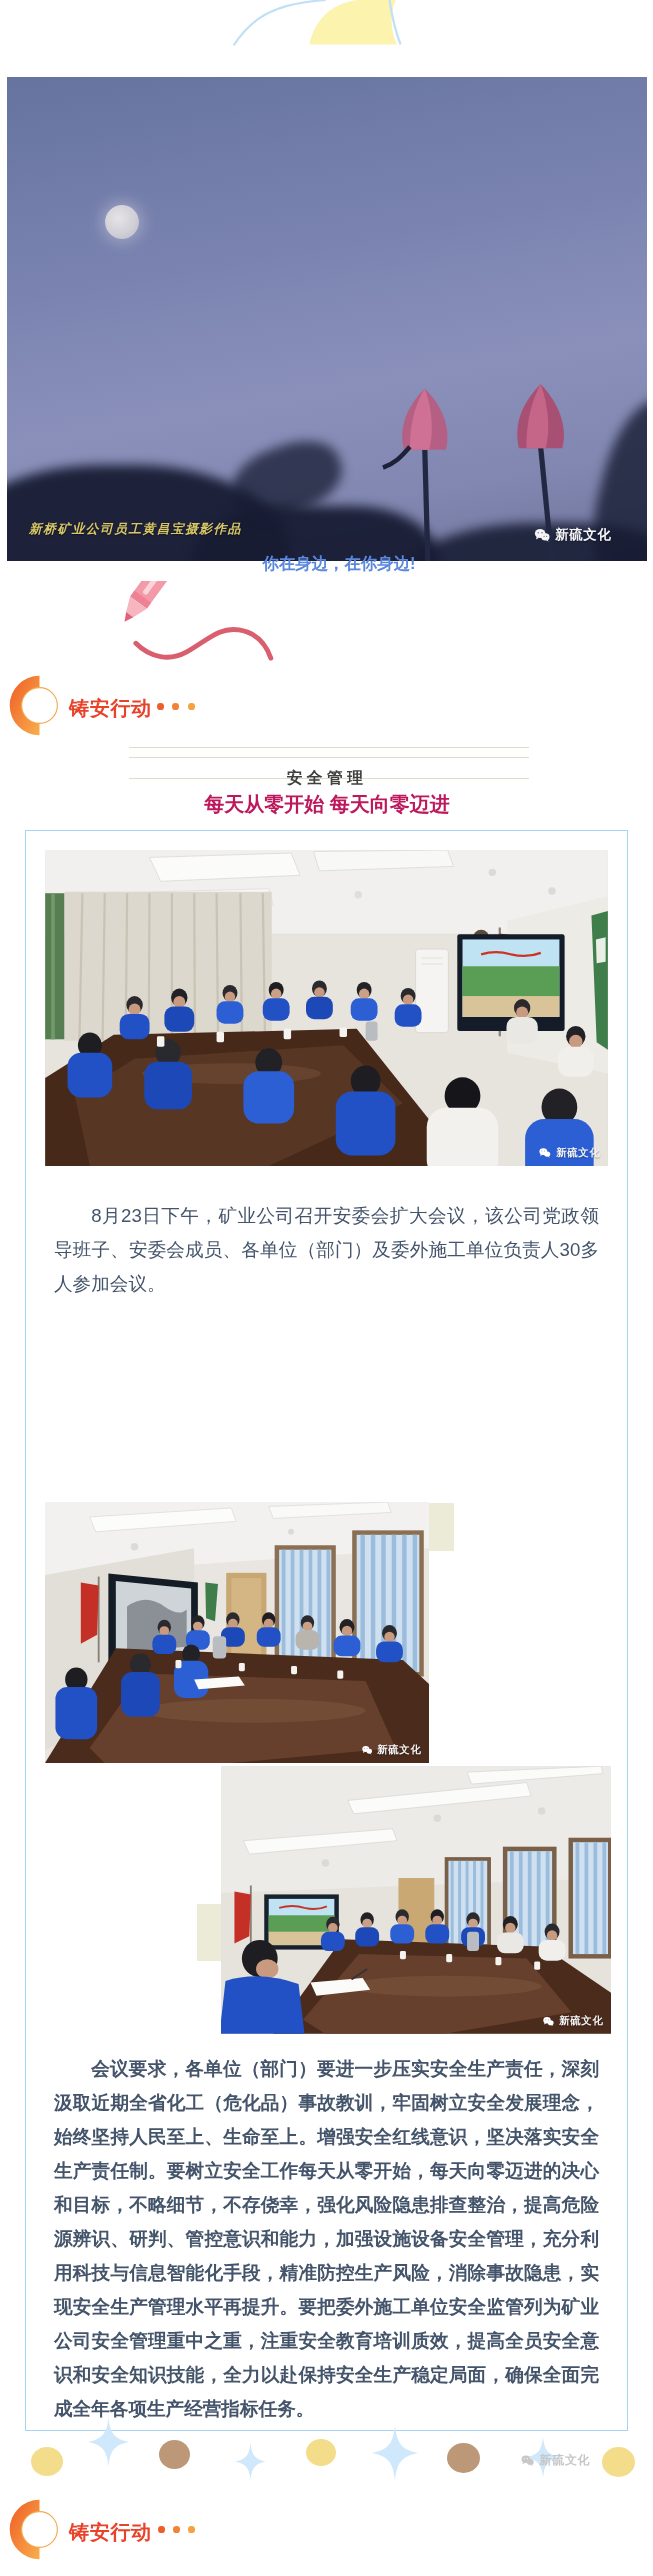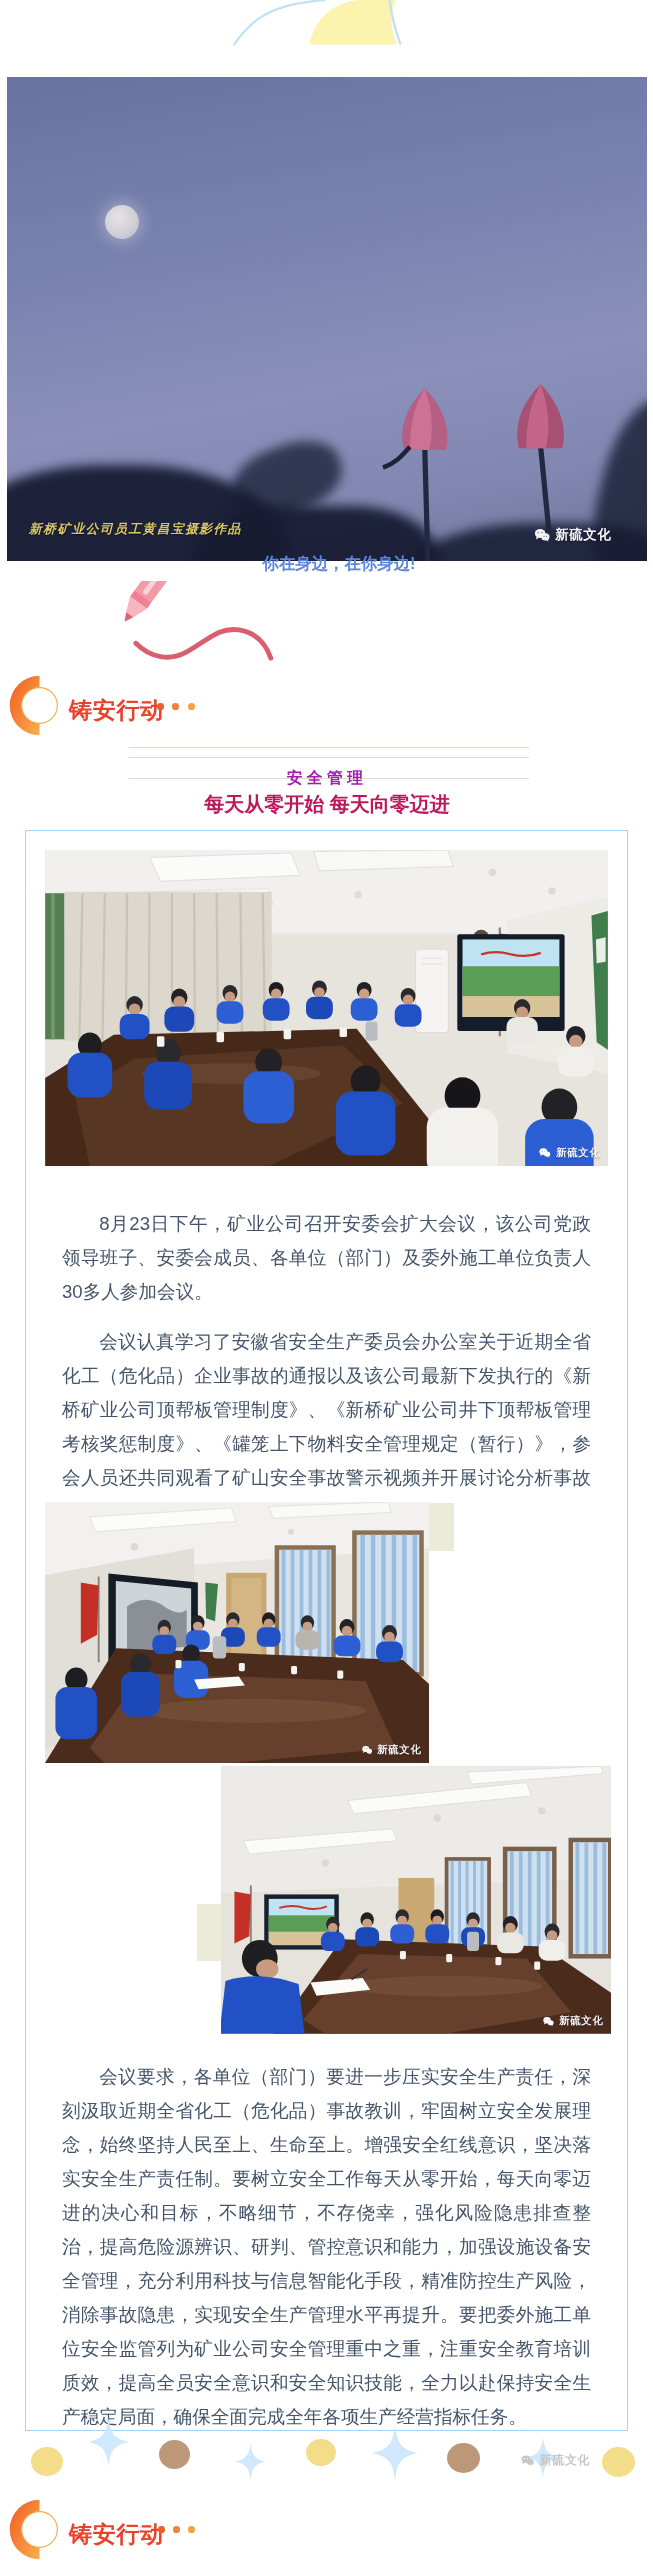--- a/index.html
+++ b/index.html
@@ -28,49 +28,49 @@
   .wm-small{font-size:10.4px;}
 
   
   #slogan{left:0;top:553px;width:638px;text-align:center;font-size:16.4px;font-weight:bold;color:#5b87dd;padding-left:20px;}
 
   
   #crayon{left:97px;top:581px;}
 
   
   .sec-motif{width:67px;height:67px;}
-  .sec-title{font-size:23px;font-weight:bold;color:#e8432a;letter-spacing:0.7px;}
+  .sec-title{font-size:20px;font-weight:bold;color:#e8432a;letter-spacing:0.7px;}
   .dot{position:absolute;width:6.7px;height:6.7px;border-radius:50%;}
   .d1{background:#ec5e2d;} .d2{background:#f1823a;} .d3{background:#f5a243;}
 
   
   #title-lines{left:129px;top:747px;width:400px;height:34px;
         background:repeating-linear-gradient(to bottom,#deddc8 0,#deddc8 0.7px,transparent 0.7px,transparent 10.4px);}
   #title1{left:0;top:768px;width:654px;text-align:center;font-size:15.7px;font-weight:bold;
-        color:#a21caf;letter-spacing:4.5px;}
+        color:#404040;letter-spacing:4.5px;}
   #title2{left:0;top:791px;width:654px;text-align:center;font-size:20px;font-weight:bold;color:#be185d;}
 
   
   #content-box{left:25px;top:830px;width:601px;height:1599px;border:1.1px solid #a5d5f3;background:#fff;}
 
   .photo{overflow:hidden;background:#dcd9d2;}
   #photo1{left:45px;top:850px;width:563px;height:316px;}
   #photo2{left:45px;top:1502px;width:384px;height:261px;z-index:2;}
   #photo3{left:221px;top:1766px;width:390px;height:268px;z-index:3;}
   .photo .brandmark{right:7.5px;bottom:6px;left:auto;top:auto;}
   .beige{background:#ecebd8;z-index:1;}
   #beigeA{left:403px;top:1503px;width:51px;height:48px;}
   #beigeB{left:197px;top:1904px;width:49px;height:57px;}
 
   
   .text-block{left:46px;width:561px;font-size:18.6px;line-height:34px;color:#44546a;
         text-align:justify;text-justify:inter-ideograph;}
-  .text-block p{margin:16px;text-indent:2em;}
+  .text-block p{margin:8px;text-indent:2em;}
   #textblock1{top:1191px;}
-  #textblock3{top:2044px;}
+  #textblock3{top:2044px;font-weight:bold;}
 
   
   .blob{border-radius:50%;}
   .blob-yellow{background:#f3dd8a;}
   .blob-brown{background:#bd9878;}
   #footer-brand{left:520px;top:2452px;color:#c7c7c7;text-shadow:none;font-size:12px;}
 </style>
 </head>
 <body>
 
@@ -284,21 +284,20 @@
           <path d="M19,18 L21,21 L17.5,19 Z" fill="#fff"></path>
         <circle cx="7" cy="9" r="1" fill="#9a9a98"></circle>
           <circle cx="12" cy="9" r="1" fill="#9a9a98"></circle>
       </svg>
       <span>新硫文化</span>
     </div>
   </div>
 
   <div class="abs text-block" id="textblock1">
     <p>8月23日下午，矿业公司召开安委会扩大会议，该公司党政领导班子、安委会成员、各单位（部门）及委外施工单位负责人30多人参加会议。</p>
-    <p>会议认真学习了安徽省安全生产委员会办公室关于近期全省化工（危化品）企业事故的通报以及该公司最新下发执行的《新桥矿业公司顶帮板管理制度》、《新桥矿业公司井下顶帮板管理考核奖惩制度》、《罐笼上下物料安全管理规定（暂行）》，参会人员还共同观看了矿山安全事故警示视频并开展讨论分析事故原因和应当采取的安全措施。</p>
   </div>
 
   <div class="abs beige" id="beigeA"></div>
   <div class="abs beige" id="beigeB"></div>
 
   <div class="abs photo" id="photo2">
     <svg width="384" height="261" viewBox="0 0 515 350">
       <rect width="515" height="350" fill="#e9e6e1"></rect>
       <polygon points="0,0 515,0 515,62 0,98" fill="#f2f1ef"></polygon>
       <polygon points="60,20 250,8 256,26 68,40" fill="#fcfcfb" stroke="#dddbd6"></polygon>

